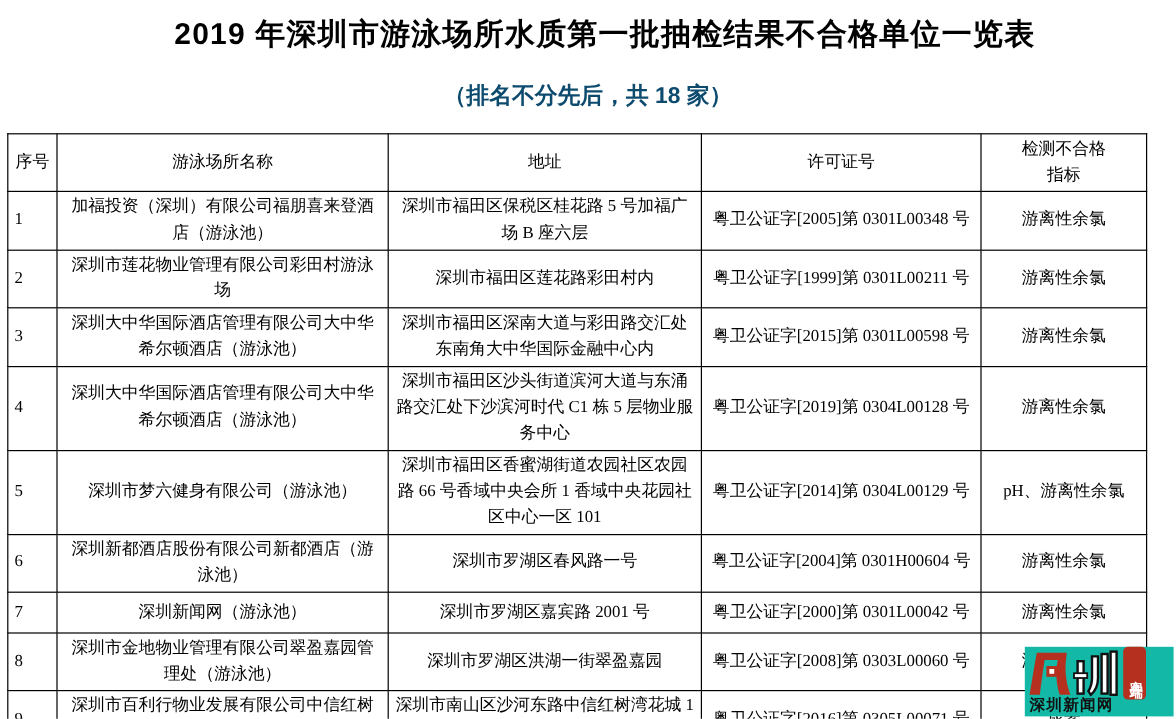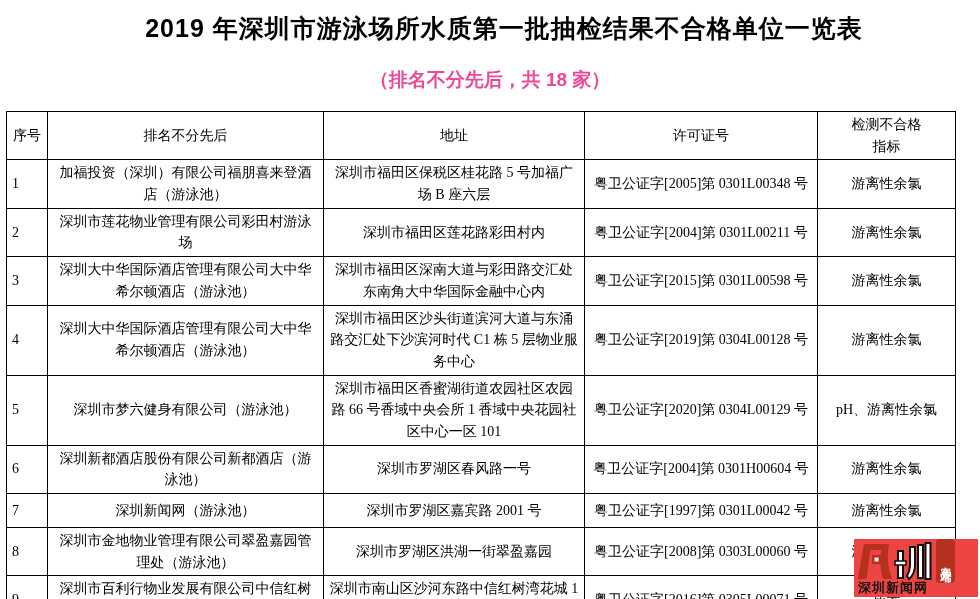--- a/index.html
+++ b/index.html
@@ -20,21 +20,21 @@
     letter-spacing: 1px;
     color: #000;
     padding-left: 28px;
   }
   .doc-subtitle {
     margin-top: 22px;
     text-align: center;
     font-family: "Liberation Sans", "DejaVu Sans", sans-serif;
     font-weight: bold;
     font-size: 19px;
-    color: #ec4899;
+    color: #0c4a6e;
   }
   table.result-table {
     margin: 18px 0 0 6px;
     width: 949px;
     border-collapse: collapse;
     table-layout: fixed;
     font-size: 14px;
   }
   .result-table th, .result-table td {
     border: 1px solid #000;
@@ -54,21 +54,21 @@
   .result-table tbody tr:nth-child(5) { height: 62px; }
   .result-table tbody tr:nth-child(6) { height: 38px; }
   .result-table tbody tr:nth-child(7) { height: 34px; }
   .result-table tbody tr:nth-child(8) { height: 44px; }
   .result-table tbody tr:nth-child(9) { height: 38px; }
 
   .site-logo {
     position: absolute;
     right: 2px; bottom: 2px;
     width: 124px;
-    background: #ef4444;
+    background: #14b8a6;
     display: flex;
     align-items: flex-end;
     margin-left: 20px;
   }
   .logo-left { display: flex; flex-direction: column; align-items: center; }
   .logo-sitename {
     font-family: "Liberation Sans", "DejaVu Sans", sans-serif;
     font-weight: bold;
     font-size: 13px;
     letter-spacing: 1px;
@@ -103,77 +103,77 @@
   <colgroup>
     <col style="width:41px">
       <col style="width:276px">
       <col style="width:261px">
       <col style="width:233px">
       <col style="width:138px">
   </colgroup>
   <thead>
     <tr>
       <th>序号</th>
-      <th>排名不分先后</th>
+      <th>游泳场所名称</th>
       <th>地址</th>
       <th>许可证号</th>
       <th>
         <div>检测不合格</div>
         <div>指标</div>
       </th>
     </tr>
   </thead>
   <tbody>
     <tr>
       <td class="cell-no">1</td>
       <td>加福投资（深圳）有限公司福朋喜来登酒店（游泳池）</td>
       <td>深圳市福田区保税区桂花路 5 号加福广场 B 座六层</td>
       <td>粤卫公证字[2005]第 0301L00348 号</td>
       <td>游离性余氯</td>
     </tr>
     <tr>
       <td class="cell-no">2</td>
       <td>深圳市莲花物业管理有限公司彩田村游泳场</td>
       <td>深圳市福田区莲花路彩田村内</td>
-      <td>粤卫公证字[2004]第 0301L00211 号</td>
+      <td>粤卫公证字[1999]第 0301L00211 号</td>
       <td>游离性余氯</td>
     </tr>
     <tr>
       <td class="cell-no">3</td>
       <td>深圳大中华国际酒店管理有限公司大中华希尔顿酒店（游泳池）</td>
       <td>深圳市福田区深南大道与彩田路交汇处东南角大中华国际金融中心内</td>
       <td>粤卫公证字[2015]第 0301L00598 号</td>
       <td>游离性余氯</td>
     </tr>
     <tr>
       <td class="cell-no">4</td>
       <td>深圳大中华国际酒店管理有限公司大中华希尔顿酒店（游泳池）</td>
       <td>深圳市福田区沙头街道滨河大道与东涌路交汇处下沙滨河时代 C1 栋 5 层物业服务中心</td>
       <td>粤卫公证字[2019]第 0304L00128 号</td>
       <td>游离性余氯</td>
     </tr>
     <tr>
       <td class="cell-no">5</td>
       <td>深圳市梦六健身有限公司（游泳池）</td>
       <td>深圳市福田区香蜜湖街道农园社区农园路 66 号香域中央会所 1 香域中央花园社区中心一区 101</td>
-      <td>粤卫公证字[2020]第 0304L00129 号</td>
+      <td>粤卫公证字[2014]第 0304L00129 号</td>
       <td>pH、游离性余氯</td>
     </tr>
     <tr>
       <td class="cell-no">6</td>
       <td>深圳新都酒店股份有限公司新都酒店（游泳池）</td>
       <td>深圳市罗湖区春风路一号</td>
       <td>粤卫公证字[2004]第 0301H00604 号</td>
       <td>游离性余氯</td>
     </tr>
     <tr>
       <td class="cell-no">7</td>
       <td>深圳新闻网（游泳池）</td>
       <td>深圳市罗湖区嘉宾路 2001 号</td>
-      <td>粤卫公证字[1997]第 0301L00042 号</td>
+      <td>粤卫公证字[2000]第 0301L00042 号</td>
       <td>游离性余氯</td>
     </tr>
     <tr>
       <td class="cell-no">8</td>
       <td>深圳市金地物业管理有限公司翠盈嘉园管理处（游泳池）</td>
       <td>深圳市罗湖区洪湖一街翠盈嘉园</td>
       <td>粤卫公证字[2008]第 0303L00060 号</td>
       <td>游离性余氯</td>
     </tr>
     <tr>

